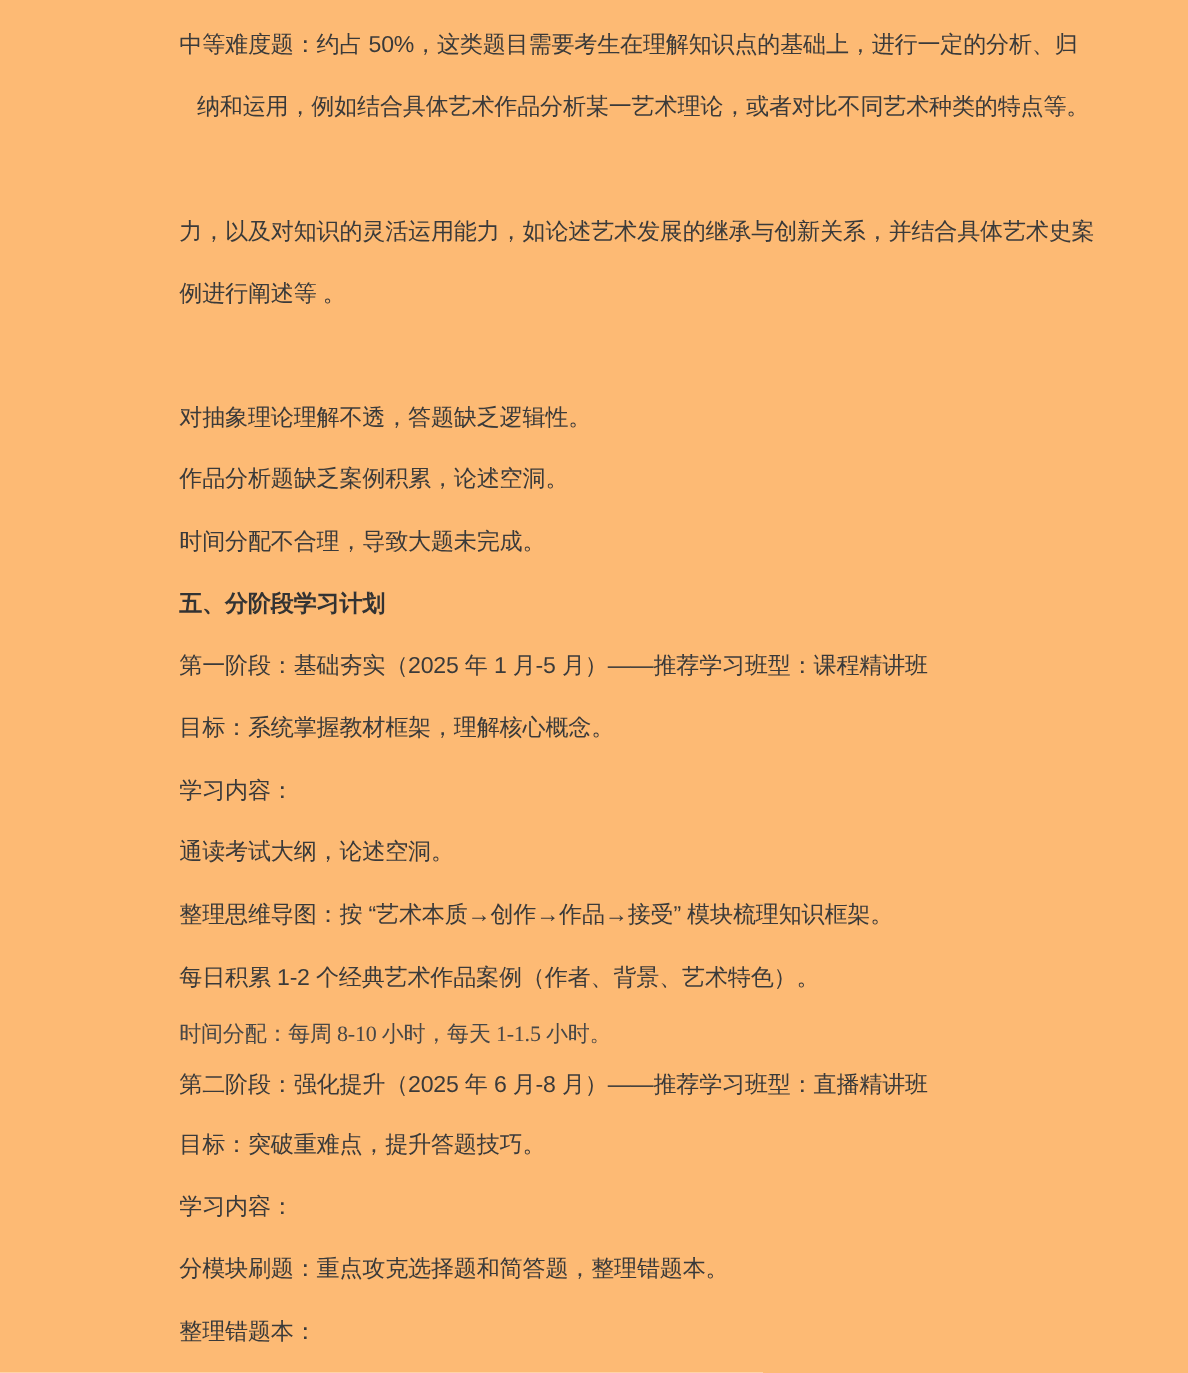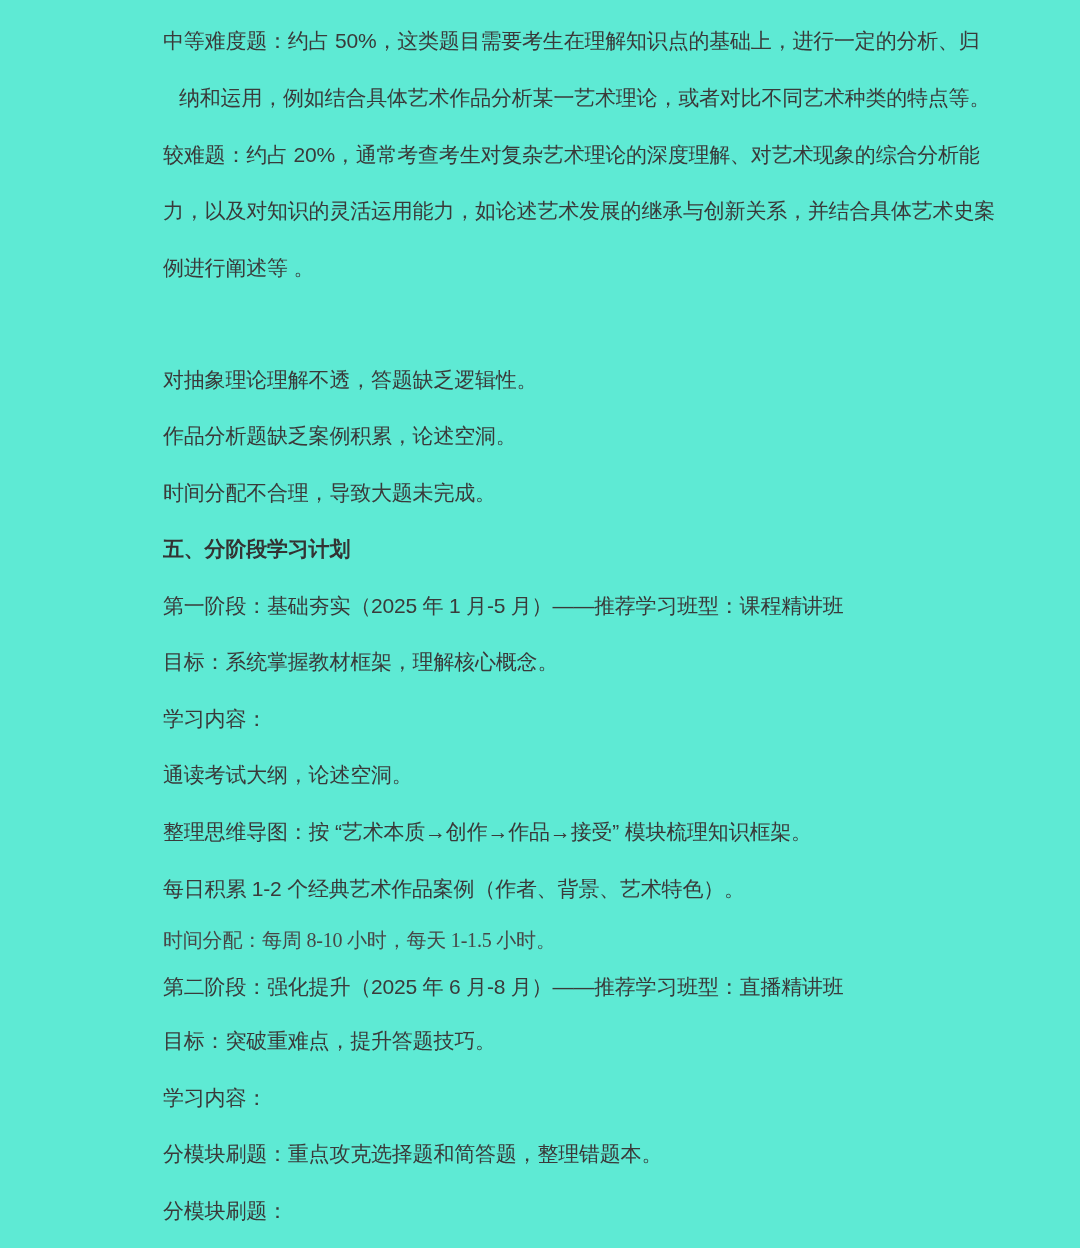--- a/index.html
+++ b/index.html
@@ -4,21 +4,21 @@
 <style>
   html, body {
     margin: 0;
     padding: 0;
     background: #ffffff;
   }
   .page {
     position: relative;
     width: 1080px;
     height: 1248px;
-    background: #5eead4;
+    background: #fdba74;
     overflow: hidden;
     font-family: "Liberation Sans", sans-serif;
   }
   .line {
     position: absolute;
     left: 163px;
     width: 780px;
     font-size: 21px;
     line-height: 24px;
     letter-spacing: -0.2px;
@@ -59,32 +59,31 @@
   .l20 { top: 1086px; }
   .l21 { top: 1142px; }
   .l22 { top: 1199px; }
 </style>
 </head>
 <body>
 
 <div class="page">
   <div class="line l1">中等难度题：约占 50%，这类题目需要考生在理解知识点的基础上，进行一定的分析、归</div>
   <div class="line l2">纳和运用，例如结合具体艺术作品分析某一艺术理论，或者对比不同艺术种类的特点等。</div>
-  <div class="line l3">较难题：约占 20%，通常考查考生对复杂艺术理论的深度理解、对艺术现象的综合分析能</div>
   <div class="line l4">力，以及对知识的灵活运用能力，如论述艺术发展的继承与创新关系，并结合具体艺术史案</div>
   <div class="line l5">例进行阐述等 。</div>
   <div class="line l7">对抽象理论理解不透，答题缺乏逻辑性。</div>
   <div class="line l8">作品分析题缺乏案例积累，论述空洞。</div>
   <div class="line l9">时间分配不合理，导致大题未完成。</div>
   <div class="line l10 heading">五、分阶段学习计划</div>
   <div class="line l11">第一阶段：基础夯实（2025 年 1 月-5 月）——推荐学习班型：课程精讲班</div>
   <div class="line l12">目标：系统掌握教材框架，理解核心概念。</div>
   <div class="line l13">学习内容：</div>
   <div class="line l14">通读考试大纲，论述空洞。</div>
   <div class="line l15">整理思维导图：按 “艺术本质→创作→作品→接受” 模块梳理知识框架。</div>
   <div class="line l16">每日积累 1-2 个经典艺术作品案例（作者、背景、艺术特色）。</div>
   <div class="line l17 serif">时间分配：每周 8-10 小时，每天 1-1.5 小时。</div>
   <div class="line l18">第二阶段：强化提升（2025 年 6 月-8 月）——推荐学习班型：直播精讲班</div>
   <div class="line l19">目标：突破重难点，提升答题技巧。</div>
   <div class="line l20">学习内容：</div>
   <div class="line l21">分模块刷题：重点攻克选择题和简答题，整理错题本。</div>
-  <div class="line l22">分模块刷题：</div>
+  <div class="line l22">整理错题本：</div>
 </div>
 
 </body></html>

